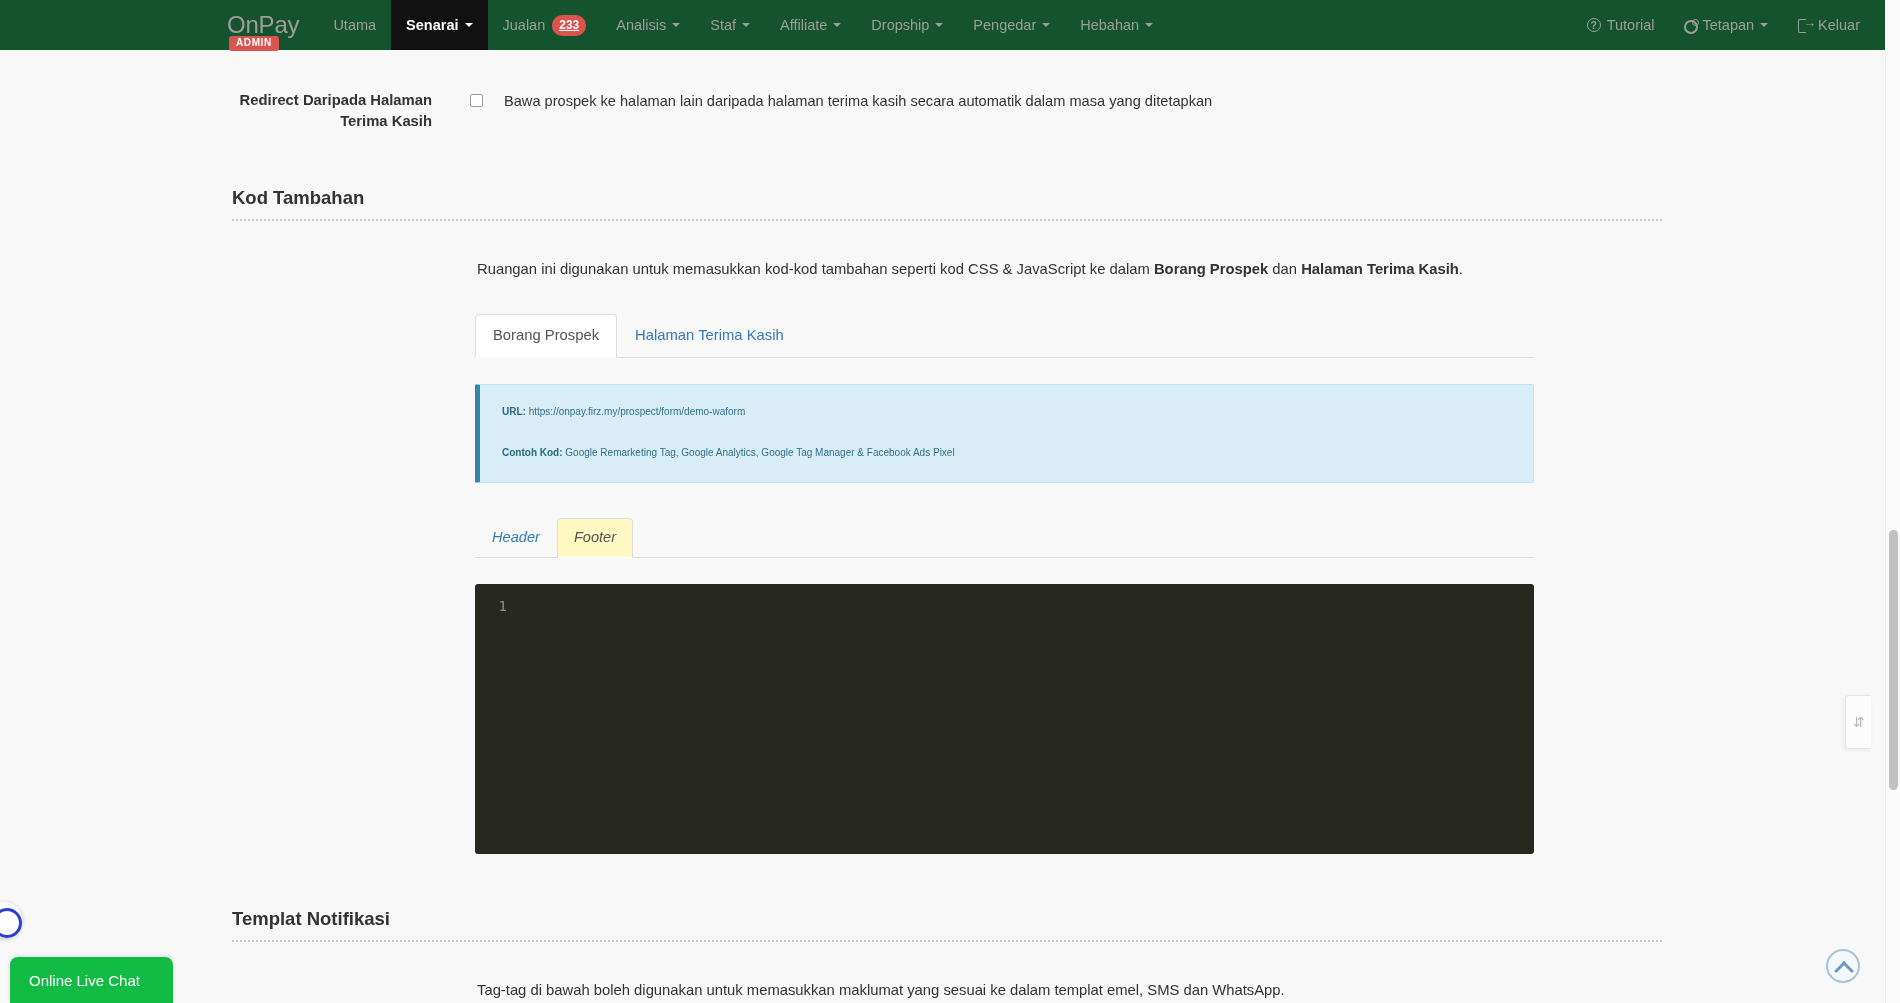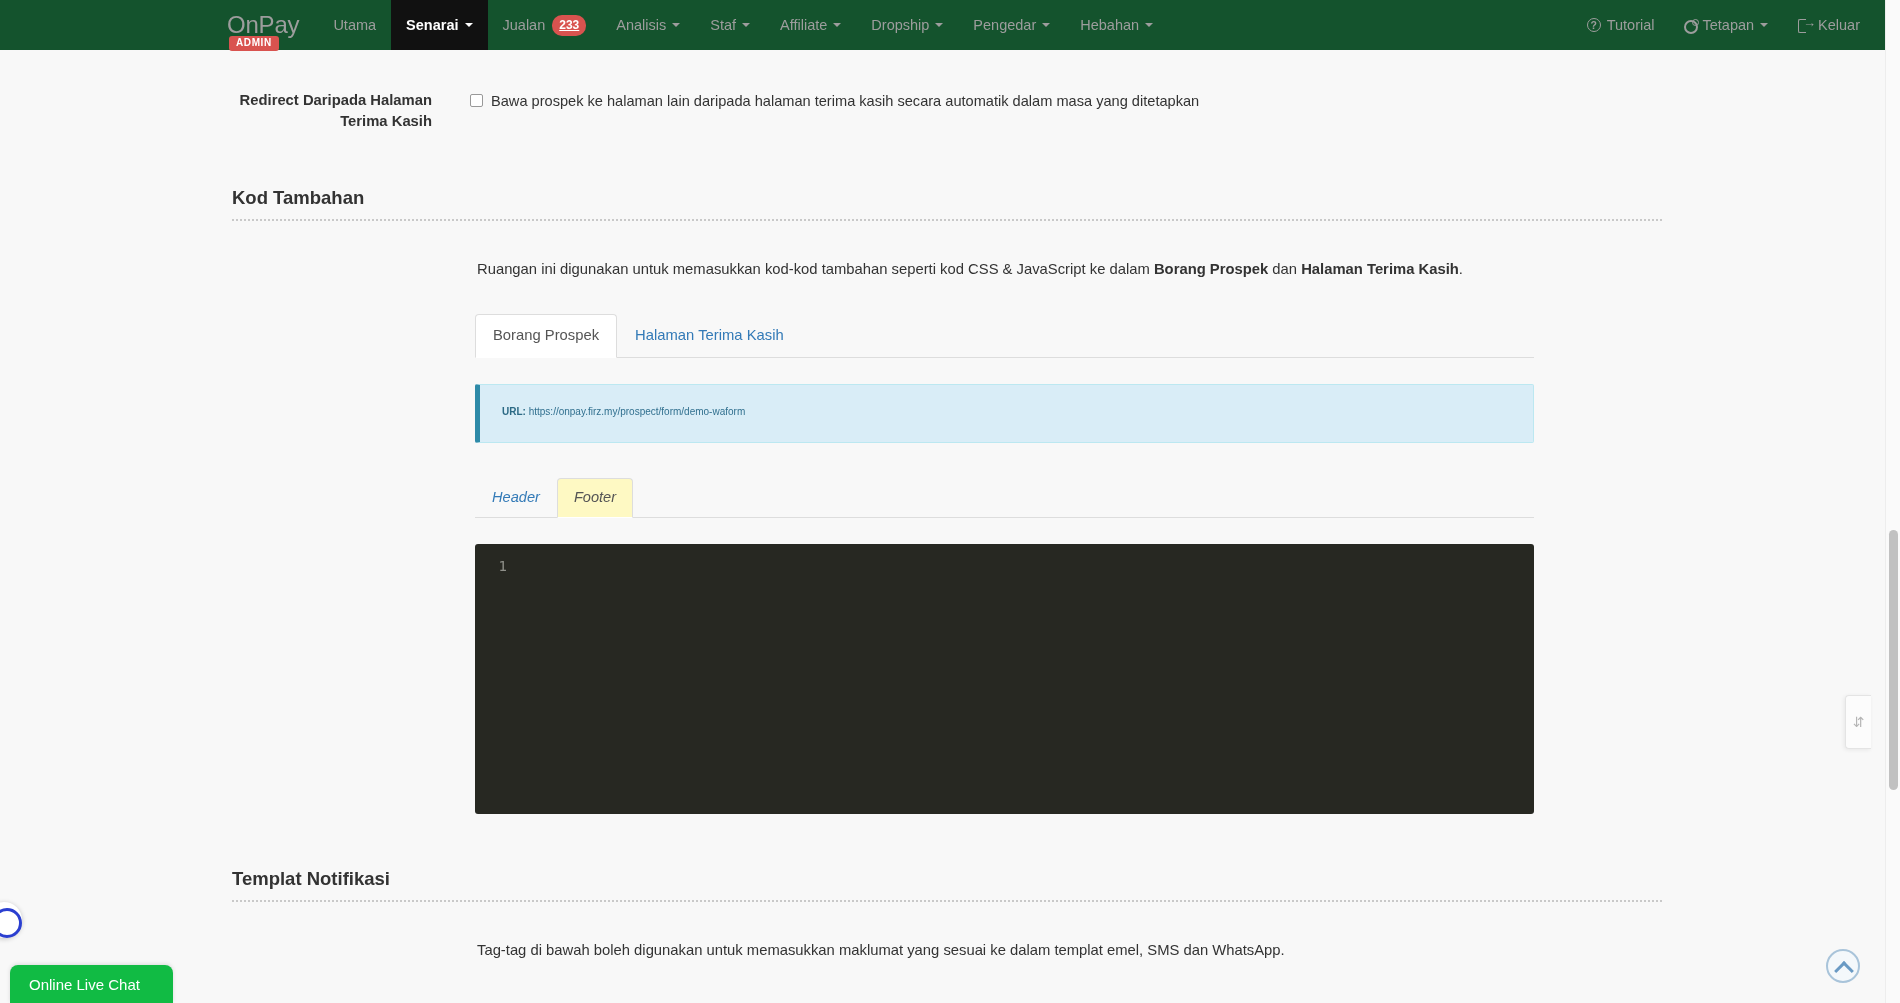--- a/index.html
+++ b/index.html
@@ -186,21 +186,21 @@
     padding-top: 2px;
   }
   .form-control-area {
     flex: 1;
     padding-left: 20px;
     padding-top: 3px;
   }
   .checkbox-line {
     display: flex;
     align-items: flex-start;
-    gap: 8px;
+    gap: 21px;
   }
   .cb {
     width: 13px; height: 13px;
     border: 1px solid #999999;
     background: #ffffff;
     border-radius: 2px;
     margin-top: 3px;
     flex: none;
     cursor: pointer;
   }
@@ -343,21 +343,21 @@
     line-height: 1.35;
     white-space: pre;
   }
 
   
   .chat-button {
     position: absolute;
     left: 10px;
     bottom: 0;
     width: 163px;
-    height: 38px;
+    height: 46px;
     background: #11bb44;
     border-radius: 8px 8px 0 0;
     color: #ffffff;
     font-size: 15px;
     display: flex;
     align-items: center;
     padding-left: 19px;
     cursor: pointer;
     z-index: 60;
     box-shadow: 0 -1px 4px rgba(0,0,0,0.12);
@@ -525,20 +525,21 @@
       <div class="section-body">
         <p class="intro-text"><span>Ruangan ini digunakan untuk memasukkan kod-kod tambahan seperti kod CSS &amp; JavaScript ke dalam </span><b>Borang Prospek</b><span> dan </span><b>Halaman Terima Kasih</b><span>.</span></p>
 
         <div class="tabs">
           <div class="tab active">Borang Prospek</div>
           <div class="tab">Halaman Terima Kasih</div>
         </div>
 
         <div class="well">
           <p><b>URL:</b> <span>https://onpay.firz.my/prospect/form/demo-waform</span></p>
+          <p><b>Contoh Kod:</b> <span>Google Remarketing Tag, Google Analytics, Google Tag Manager &amp; Facebook Ads Pixel</span></p>
         </div>
 
         <div class="inner-tabs">
           <div class="inner-tab">Header</div>
           <div class="inner-tab active">Footer</div>
         </div>
 
         <div class="editor">
           <div class="editor-gutter">1</div>
           <div class="editor-content"></div>

